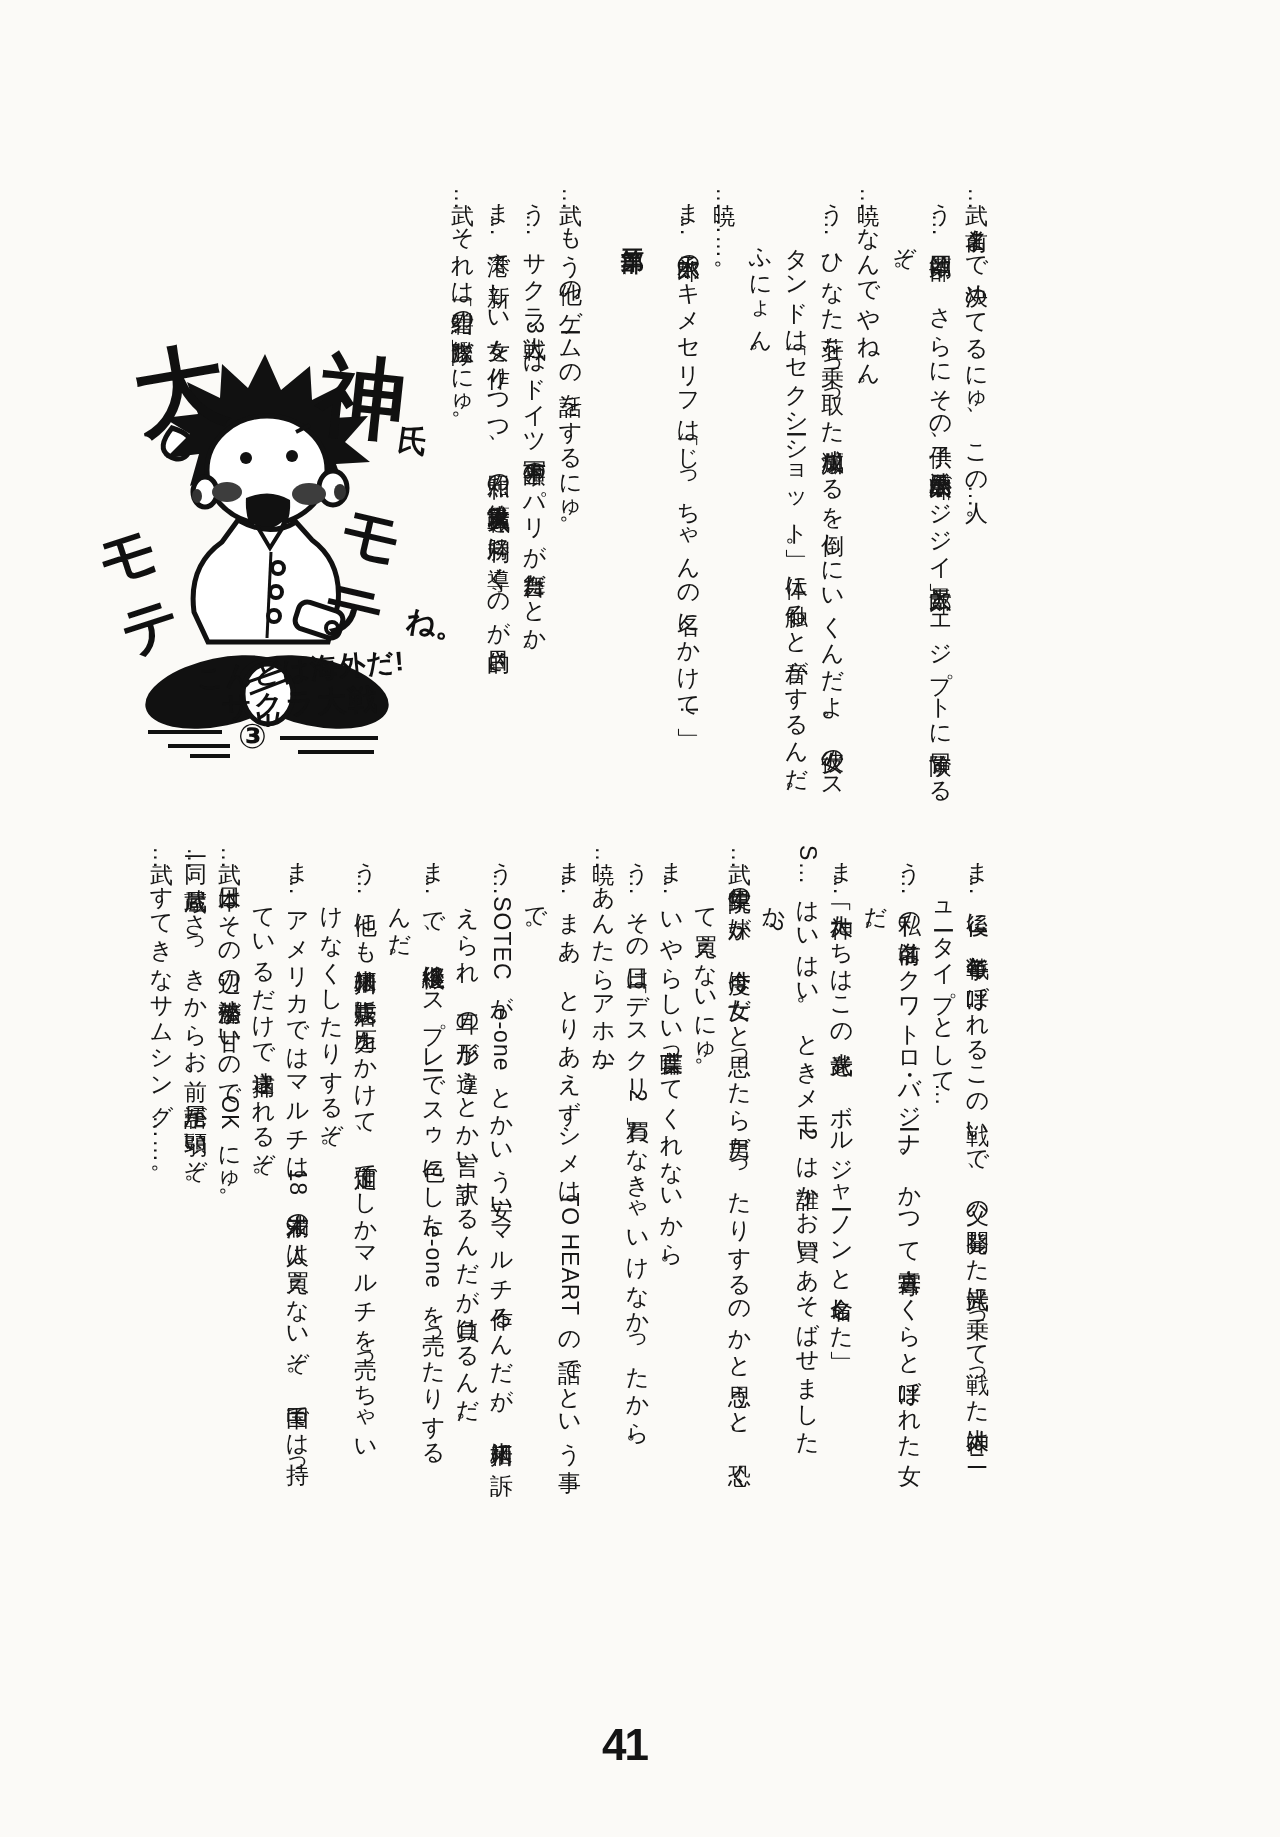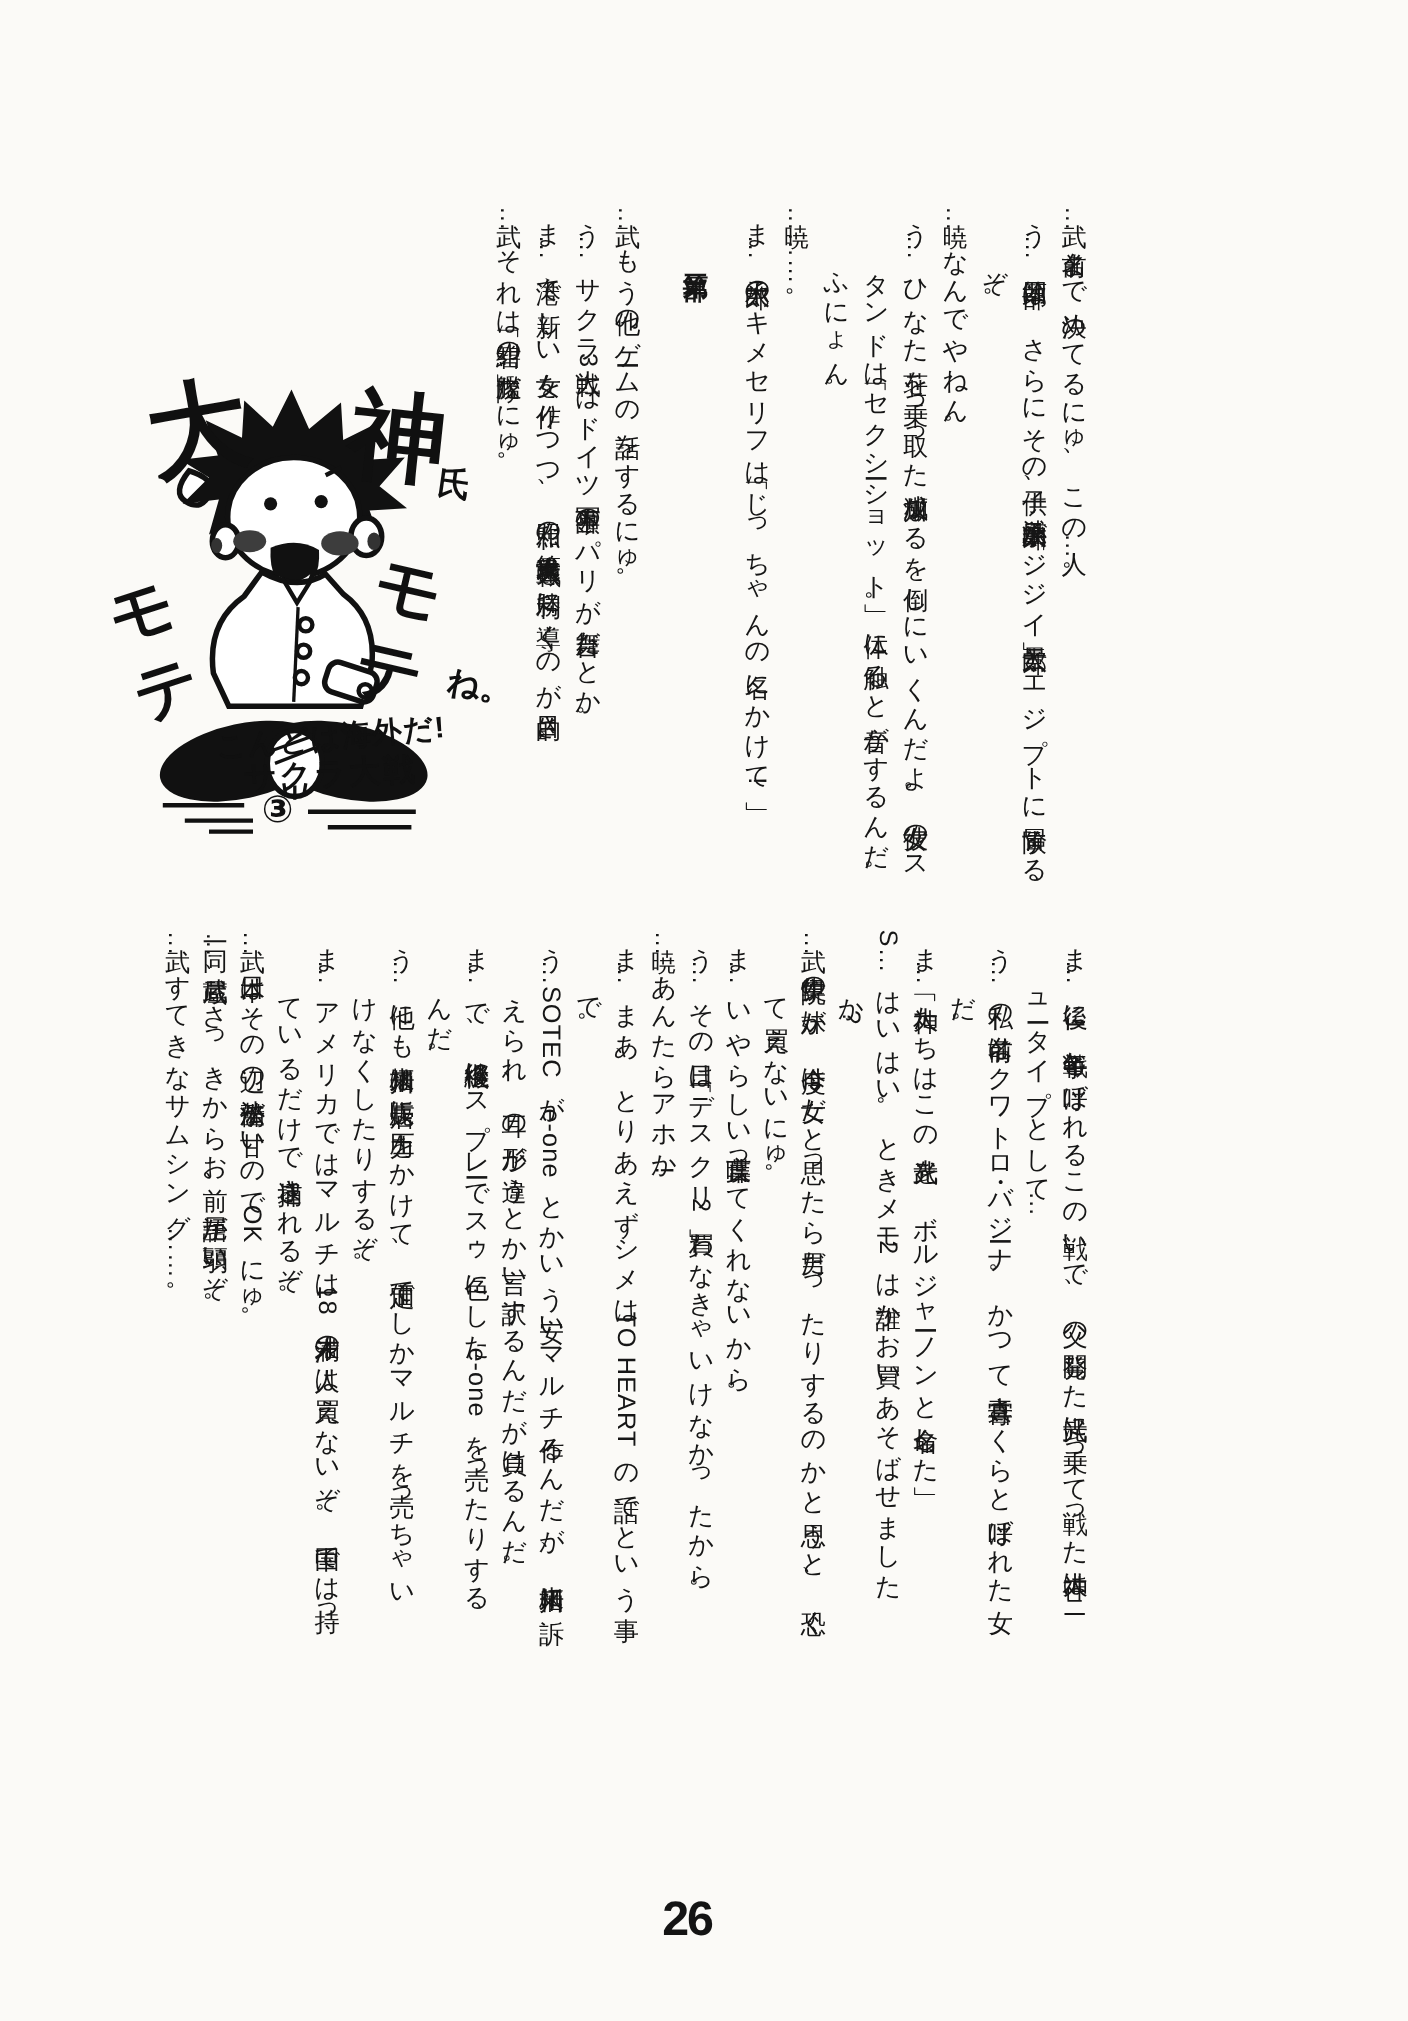--- a/index.html
+++ b/index.html
@@ -141,15 +141,15 @@
     <span class="deco deco-kami">神</span>
     <span class="deco deco-shi">氏</span>
     <span class="deco deco-mote-l">モテ</span>
     <span class="deco deco-mote-r">モテ</span>
     <span class="deco deco-ne">ね。</span>
     <span class="caption cap1">こんどは海外だ!</span>
     <span class="caption cap2">サクラ大戦</span>
     <span class="caption cap3">③</span>
   </div>
 
-  <div class="page-num">26</div>
+  <div class="page-num">41</div>
 
 </div>
 
 </body></html>

